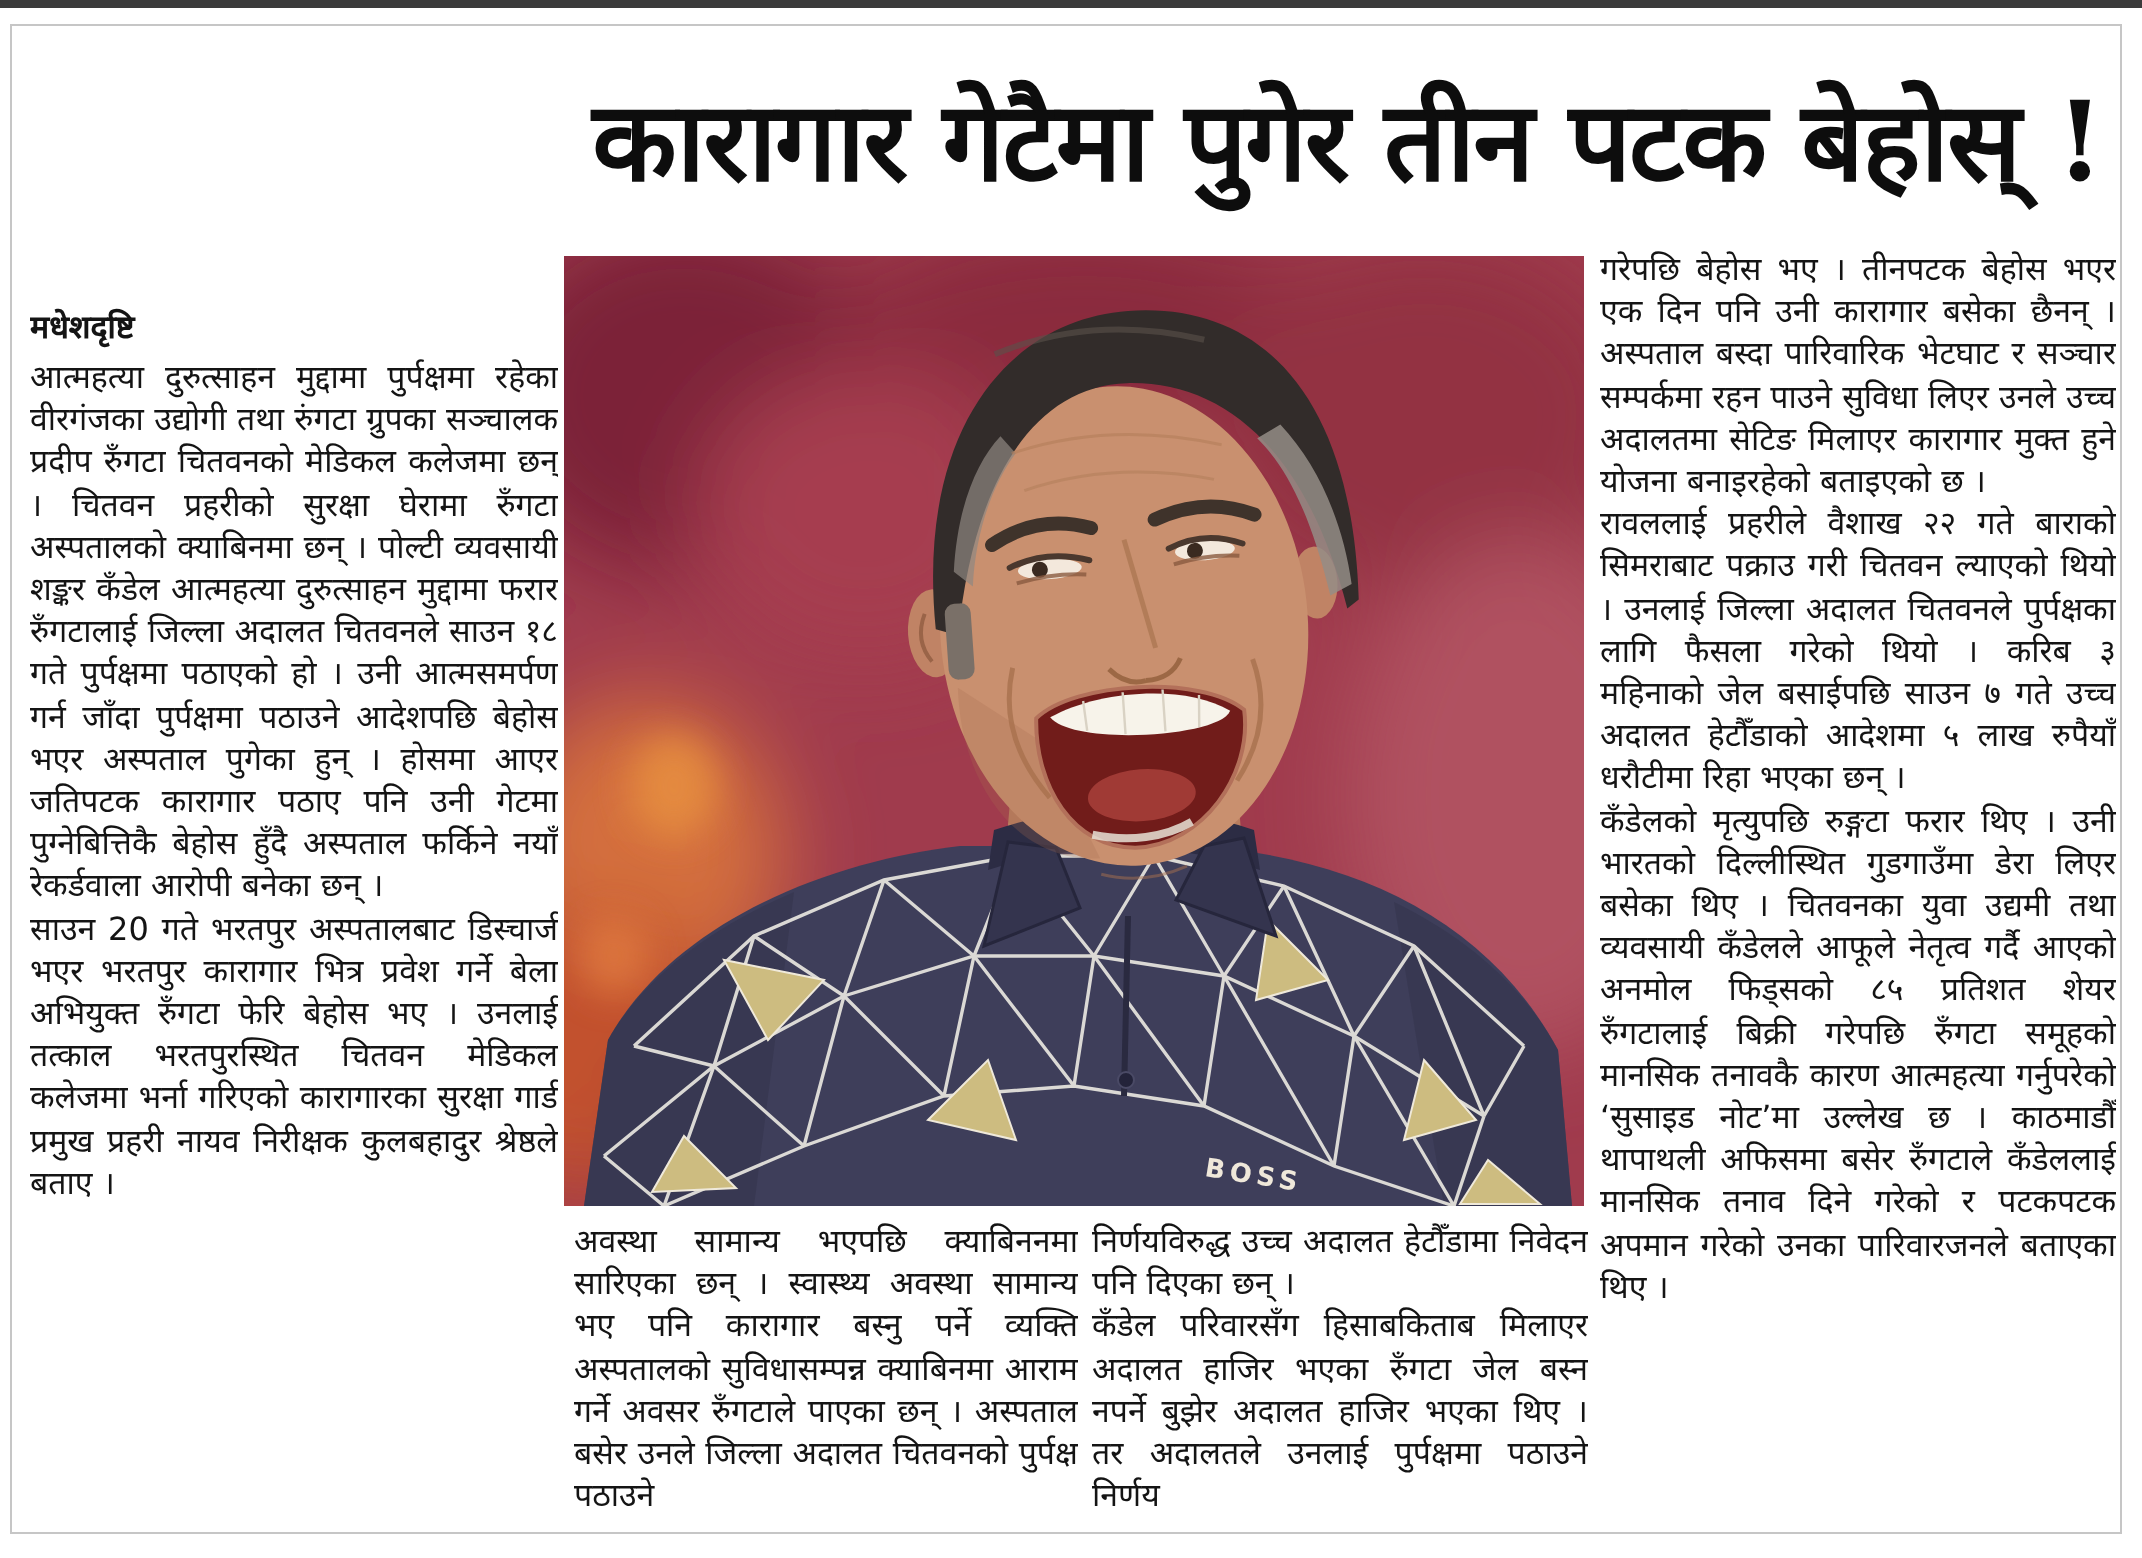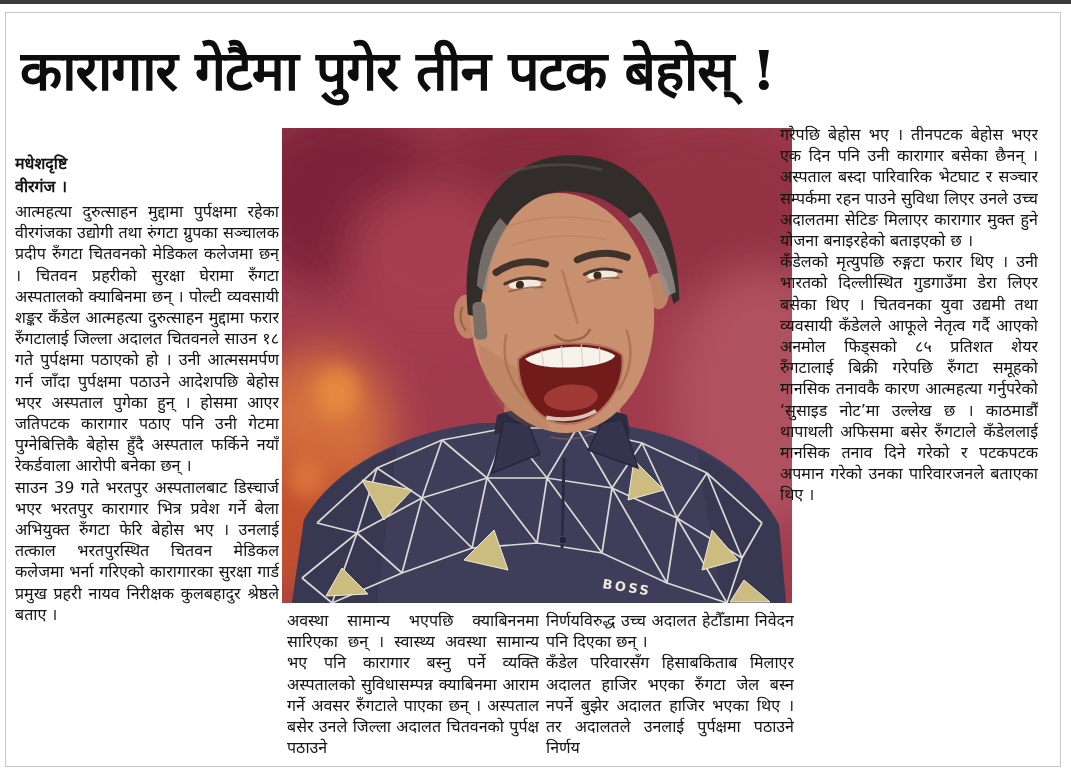--- a/index.html
+++ b/index.html
@@ -14,42 +14,42 @@
   .top-bar{
     position:absolute;left:0;top:0;width:1071px;height:4px;
     background:#3b3b3b;
   }
   .article-box{
     position:absolute;left:5px;top:12px;width:1054px;height:753px;
     border:1px solid #c6c6c6;background:#ffffff;
   }
   .headline{
     position:absolute;left:20px;right:20px;top:26px;height:94px;
-    text-align:left;
+    text-align:right;
     font-family:"DejaVu Serif",serif;
     font-weight:700;
     font-size:55px;
     line-height:90px;
     letter-spacing:-1px;
     color:#0d0d0d;
     white-space:nowrap;
     overflow:hidden;
   }
   .col{
     position:absolute;
     font-size:16px;line-height:21.2px;
     text-align:justify;
     overflow:hidden;
     color:#141414;
   }
   .col p{margin:0;padding:0;}
   .col-1{left:15px;top:124px;width:264px;height:640px;margin-top:28px;}
   .col-2{left:287px;top:610px;width:252px;height:152px;}
   .col-3{left:546px;top:610px;width:248px;height:152px;}
-  .col-4{left:780px;top:124px;width:258px;height:640px;}
+  .col-4{left:800px;top:124px;width:258px;height:640px;}
   .byline{font-weight:700;line-height:23px;margin-bottom:3px;}
   .byline div{text-align:left;}
   .photo-wrap{
     position:absolute;left:282px;top:128px;width:510px;height:475px;
     overflow:hidden;
   }
   .photo-wrap svg{display:block;}
 </style>
 </head>
 <body>
@@ -58,24 +58,23 @@
 
   <div class="top-bar"></div>
 
   <div class="article-box"></div>
 
   <div class="headline">कारागार गेटैमा पुगेर तीन पटक बेहोस् !</div>
 
   <div class="col col-1">
     <div class="byline">
       <div>मधेशदृष्टि</div>
-      <div>वीरगंज ।</div>
     </div>
     <p>आत्महत्या दुरुत्साहन मुद्दामा पुर्पक्षमा रहेका वीरगंजका उद्योगी तथा रुंगटा ग्रुपका सञ्चालक प्रदीप रुँगटा चितवनको मेडिकल कलेजमा छन् । चितवन प्रहरीको सुरक्षा घेरामा रुँगटा अस्पतालको क्याबिनमा छन् । पोल्टी व्यवसायी शङ्कर कँडेल आत्महत्या दुरुत्साहन मुद्दामा फरार रुँगटालाई जिल्ला अदालत चितवनले साउन १८ गते पुर्पक्षमा पठाएको हो । उनी आत्मसमर्पण गर्न जाँदा पुर्पक्षमा पठाउने आदेशपछि बेहोस भएर अस्पताल पुगेका हुन् । होसमा आएर जतिपटक कारागार पठाए पनि उनी गेटमा पुग्नेबित्तिकै बेहोस हुँदै अस्पताल फर्किने नयाँ रेकर्डवाला आरोपी बनेका छन् ।</p>
-    <p>साउन 39 गते भरतपुर अस्पतालबाट डिस्चार्ज भएर भरतपुर कारागार भित्र प्रवेश गर्ने बेला अभियुक्त रुँगटा फेरि बेहोस भए । उनलाई तत्काल भरतपुरस्थित चितवन मेडिकल कलेजमा भर्ना गरिएको कारागारका सुरक्षा गार्ड प्रमुख प्रहरी नायव निरीक्षक कुलबहादुर श्रेष्ठले बताए ।</p>
+    <p>साउन 20 गते भरतपुर अस्पतालबाट डिस्चार्ज भएर भरतपुर कारागार भित्र प्रवेश गर्ने बेला अभियुक्त रुँगटा फेरि बेहोस भए । उनलाई तत्काल भरतपुरस्थित चितवन मेडिकल कलेजमा भर्ना गरिएको कारागारका सुरक्षा गार्ड प्रमुख प्रहरी नायव निरीक्षक कुलबहादुर श्रेष्ठले बताए ।</p>
   </div>
 
   <div class="photo-wrap">
     <svg width="510" height="475" viewBox="0 0 510 475" xmlns="http://www.w3.org/2000/svg">
       <defs>
         <filter id="blurBig" x="-50%" y="-50%" width="200%" height="200%">
             <feGaussianBlur stdDeviation="22"></feGaussianBlur>
           </filter>
         <filter id="blurSm" x="-50%" y="-50%" width="200%" height="200%">
             <feGaussianBlur stdDeviation="9"></feGaussianBlur>
@@ -191,16 +190,17 @@
     <p>निर्णयविरुद्ध उच्च अदालत हेटौँडामा निवेदन पनि दिएका छन् ।</p>
     <p>कँडेल परिवारसँग हिसाबकिताब मिलाएर अदालत हाजिर भएका रुँगटा जेल बस्न नपर्ने बुझेर अदालत हाजिर भएका थिए । तर अदालतले उनलाई पुर्पक्षमा पठाउने निर्णय</p>
   </div>
 
   <div class="col col-2">
     <p>अवस्था सामान्य भएपछि क्याबिननमा सारिएका छन् । स्वास्थ्य अवस्था सामान्य भए पनि कारागार बस्नु पर्ने व्यक्ति अस्पतालको सुविधासम्पन्न क्याबिनमा आराम गर्ने अवसर रुँगटाले पाएका छन् । अस्पताल बसेर उनले जिल्ला अदालत चितवनको पुर्पक्ष पठाउने</p>
   </div>
 
   <div class="col col-4">
     <p>गरेपछि बेहोस भए । तीनपटक बेहोस भएर एक दिन पनि उनी कारागार बसेका छैनन् । अस्पताल बस्दा पारिवारिक भेटघाट र सञ्चार सम्पर्कमा रहन पाउने सुविधा लिएर उनले उच्च अदालतमा सेटिङ मिलाएर कारागार मुक्त हुने योजना बनाइरहेको बताइएको छ ।</p>
+    <p>रावललाई प्रहरीले वैशाख २२ गते बाराको सिमराबाट पक्राउ गरी चितवन ल्याएको थियो । उनलाई जिल्ला अदालत चितवनले पुर्पक्षका लागि फैसला गरेको थियो । करिब ३ महिनाको जेल बसाईपछि साउन ७ गते उच्च अदालत हेटौँडाको आदेशमा ५ लाख रुपैयाँ धरौटीमा रिहा भएका छन् ।</p>
     <p>कँडेलको मृत्युपछि रुङ्गटा फरार थिए । उनी भारतको दिल्लीस्थित गुडगाउँमा डेरा लिएर बसेका थिए । चितवनका युवा उद्यमी तथा व्यवसायी कँडेलले आफूले नेतृत्व गर्दै आएको अनमोल फिड्सको ८५ प्रतिशत शेयर रुँगटालाई बिक्री गरेपछि रुँगटा समूहको मानसिक तनावकै कारण आत्महत्या गर्नुपरेको ‘सुसाइड नोट’मा उल्लेख छ । काठमाडौँ थापाथली अफिसमा बसेर रुँगटाले कँडेललाई मानसिक तनाव दिने गरेको र पटकपटक अपमान गरेको उनका पारिवारजनले बताएका थिए ।</p>
   </div>
 
 </div>
 
 </body></html>

